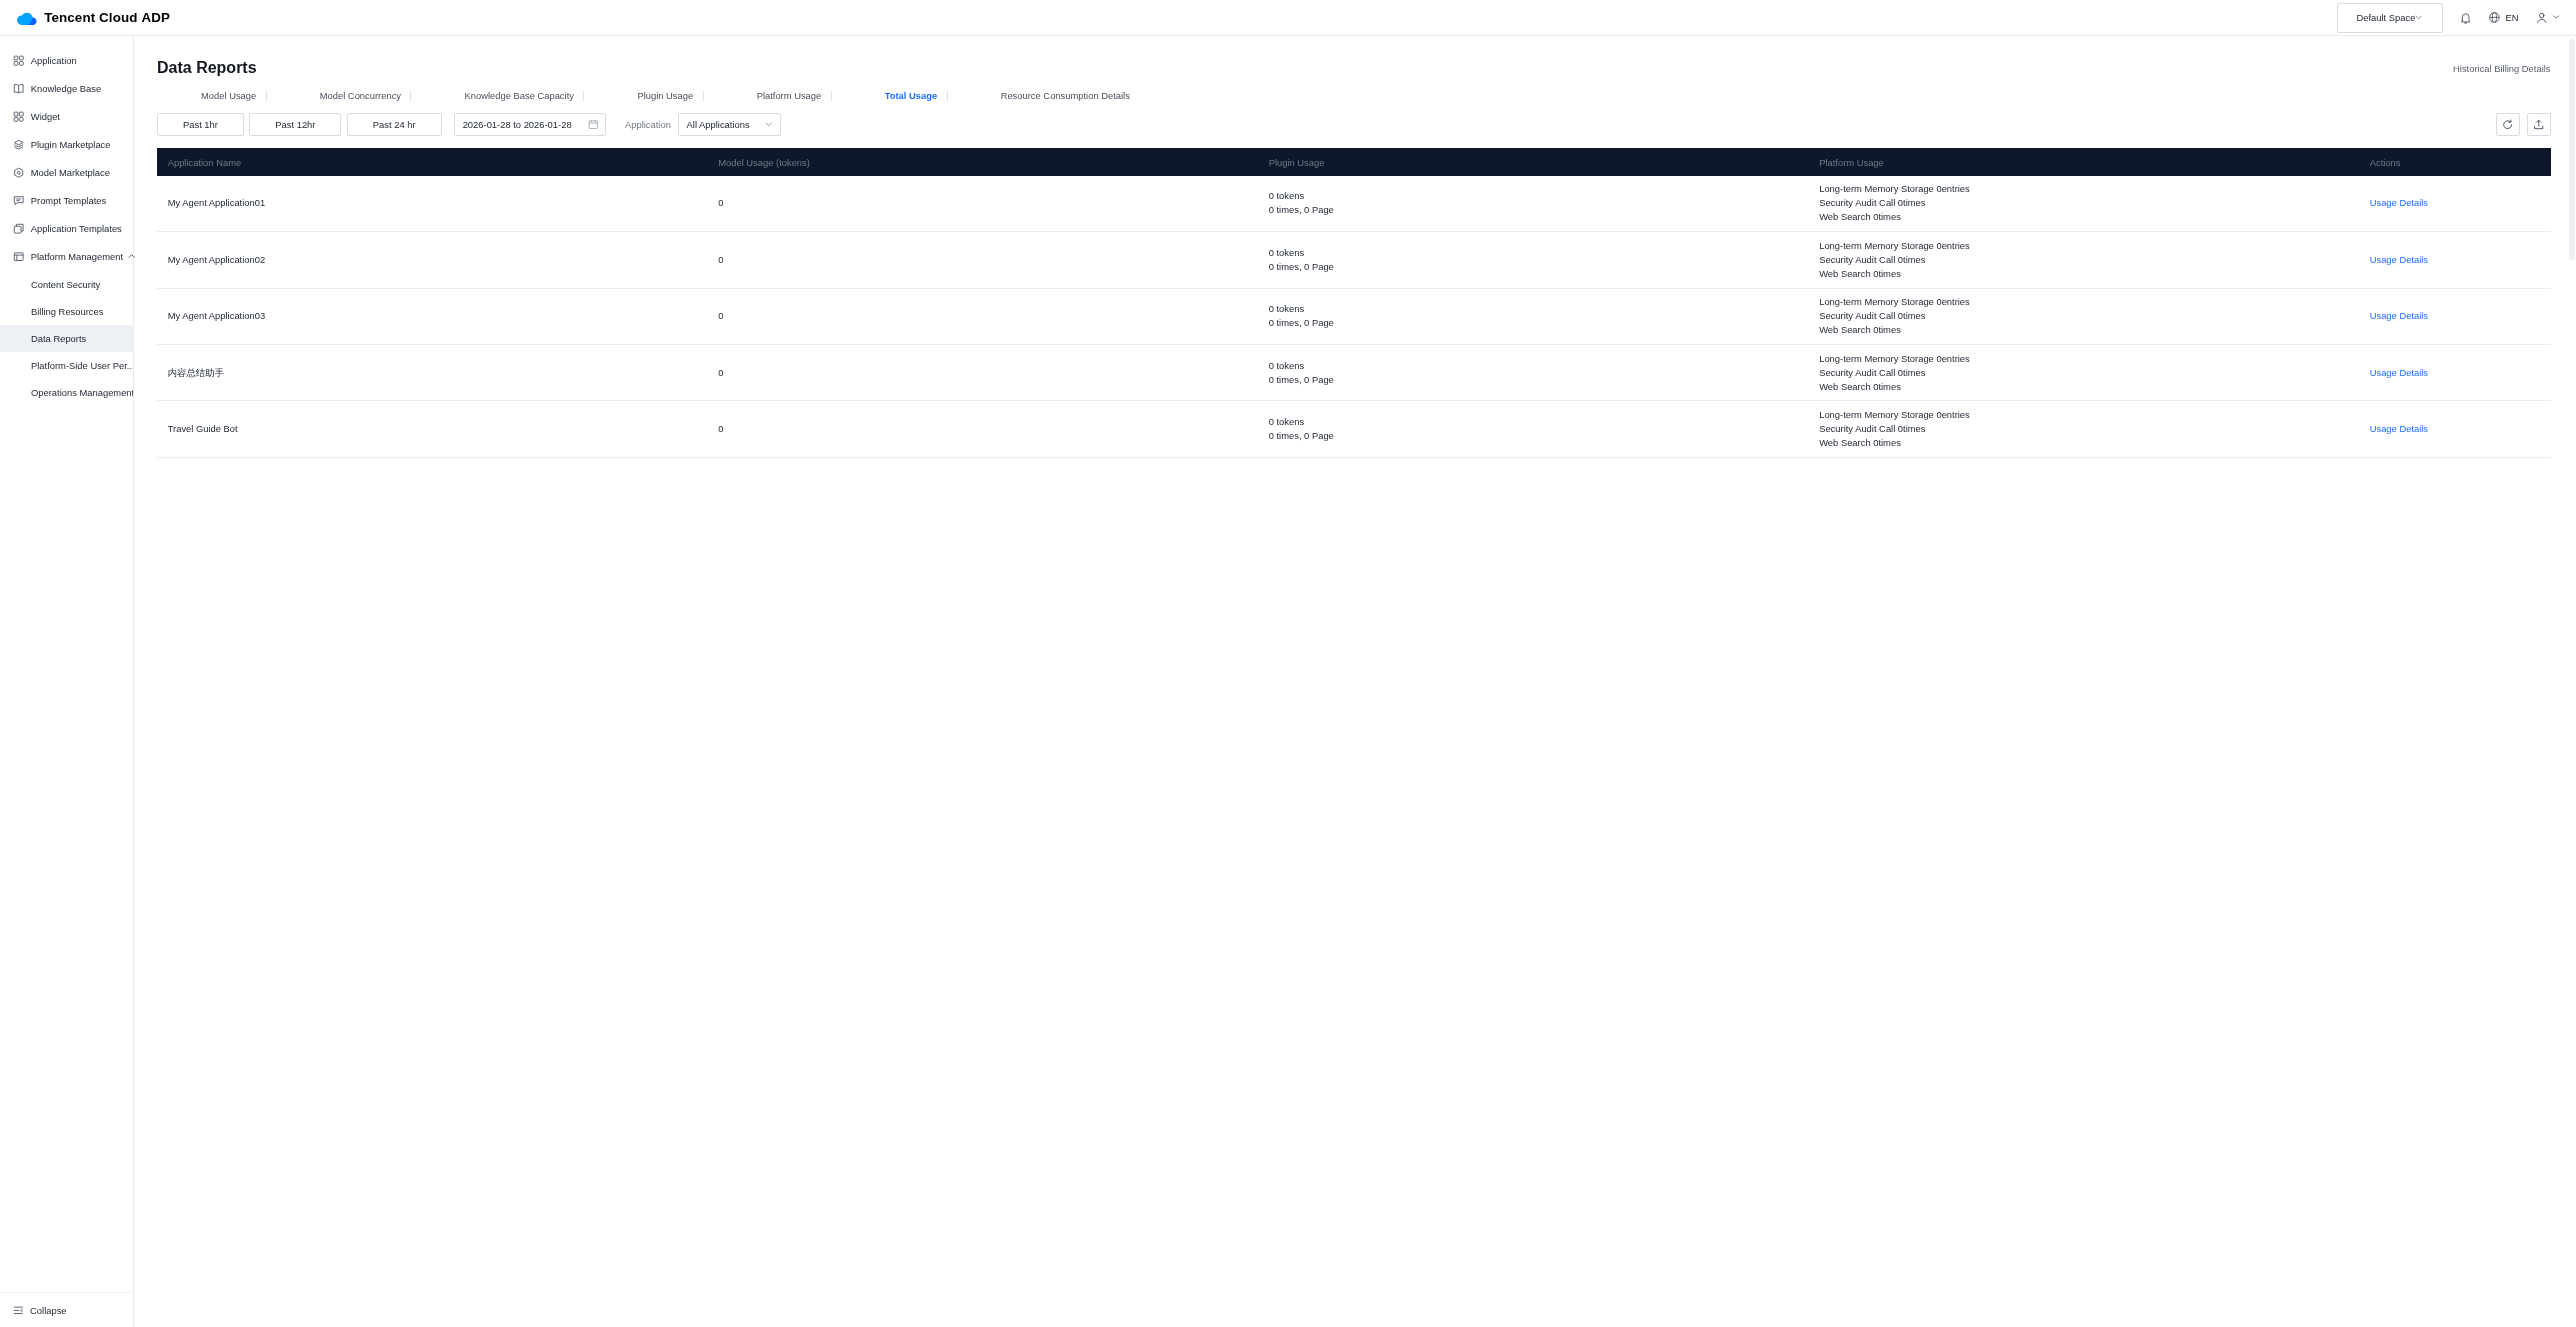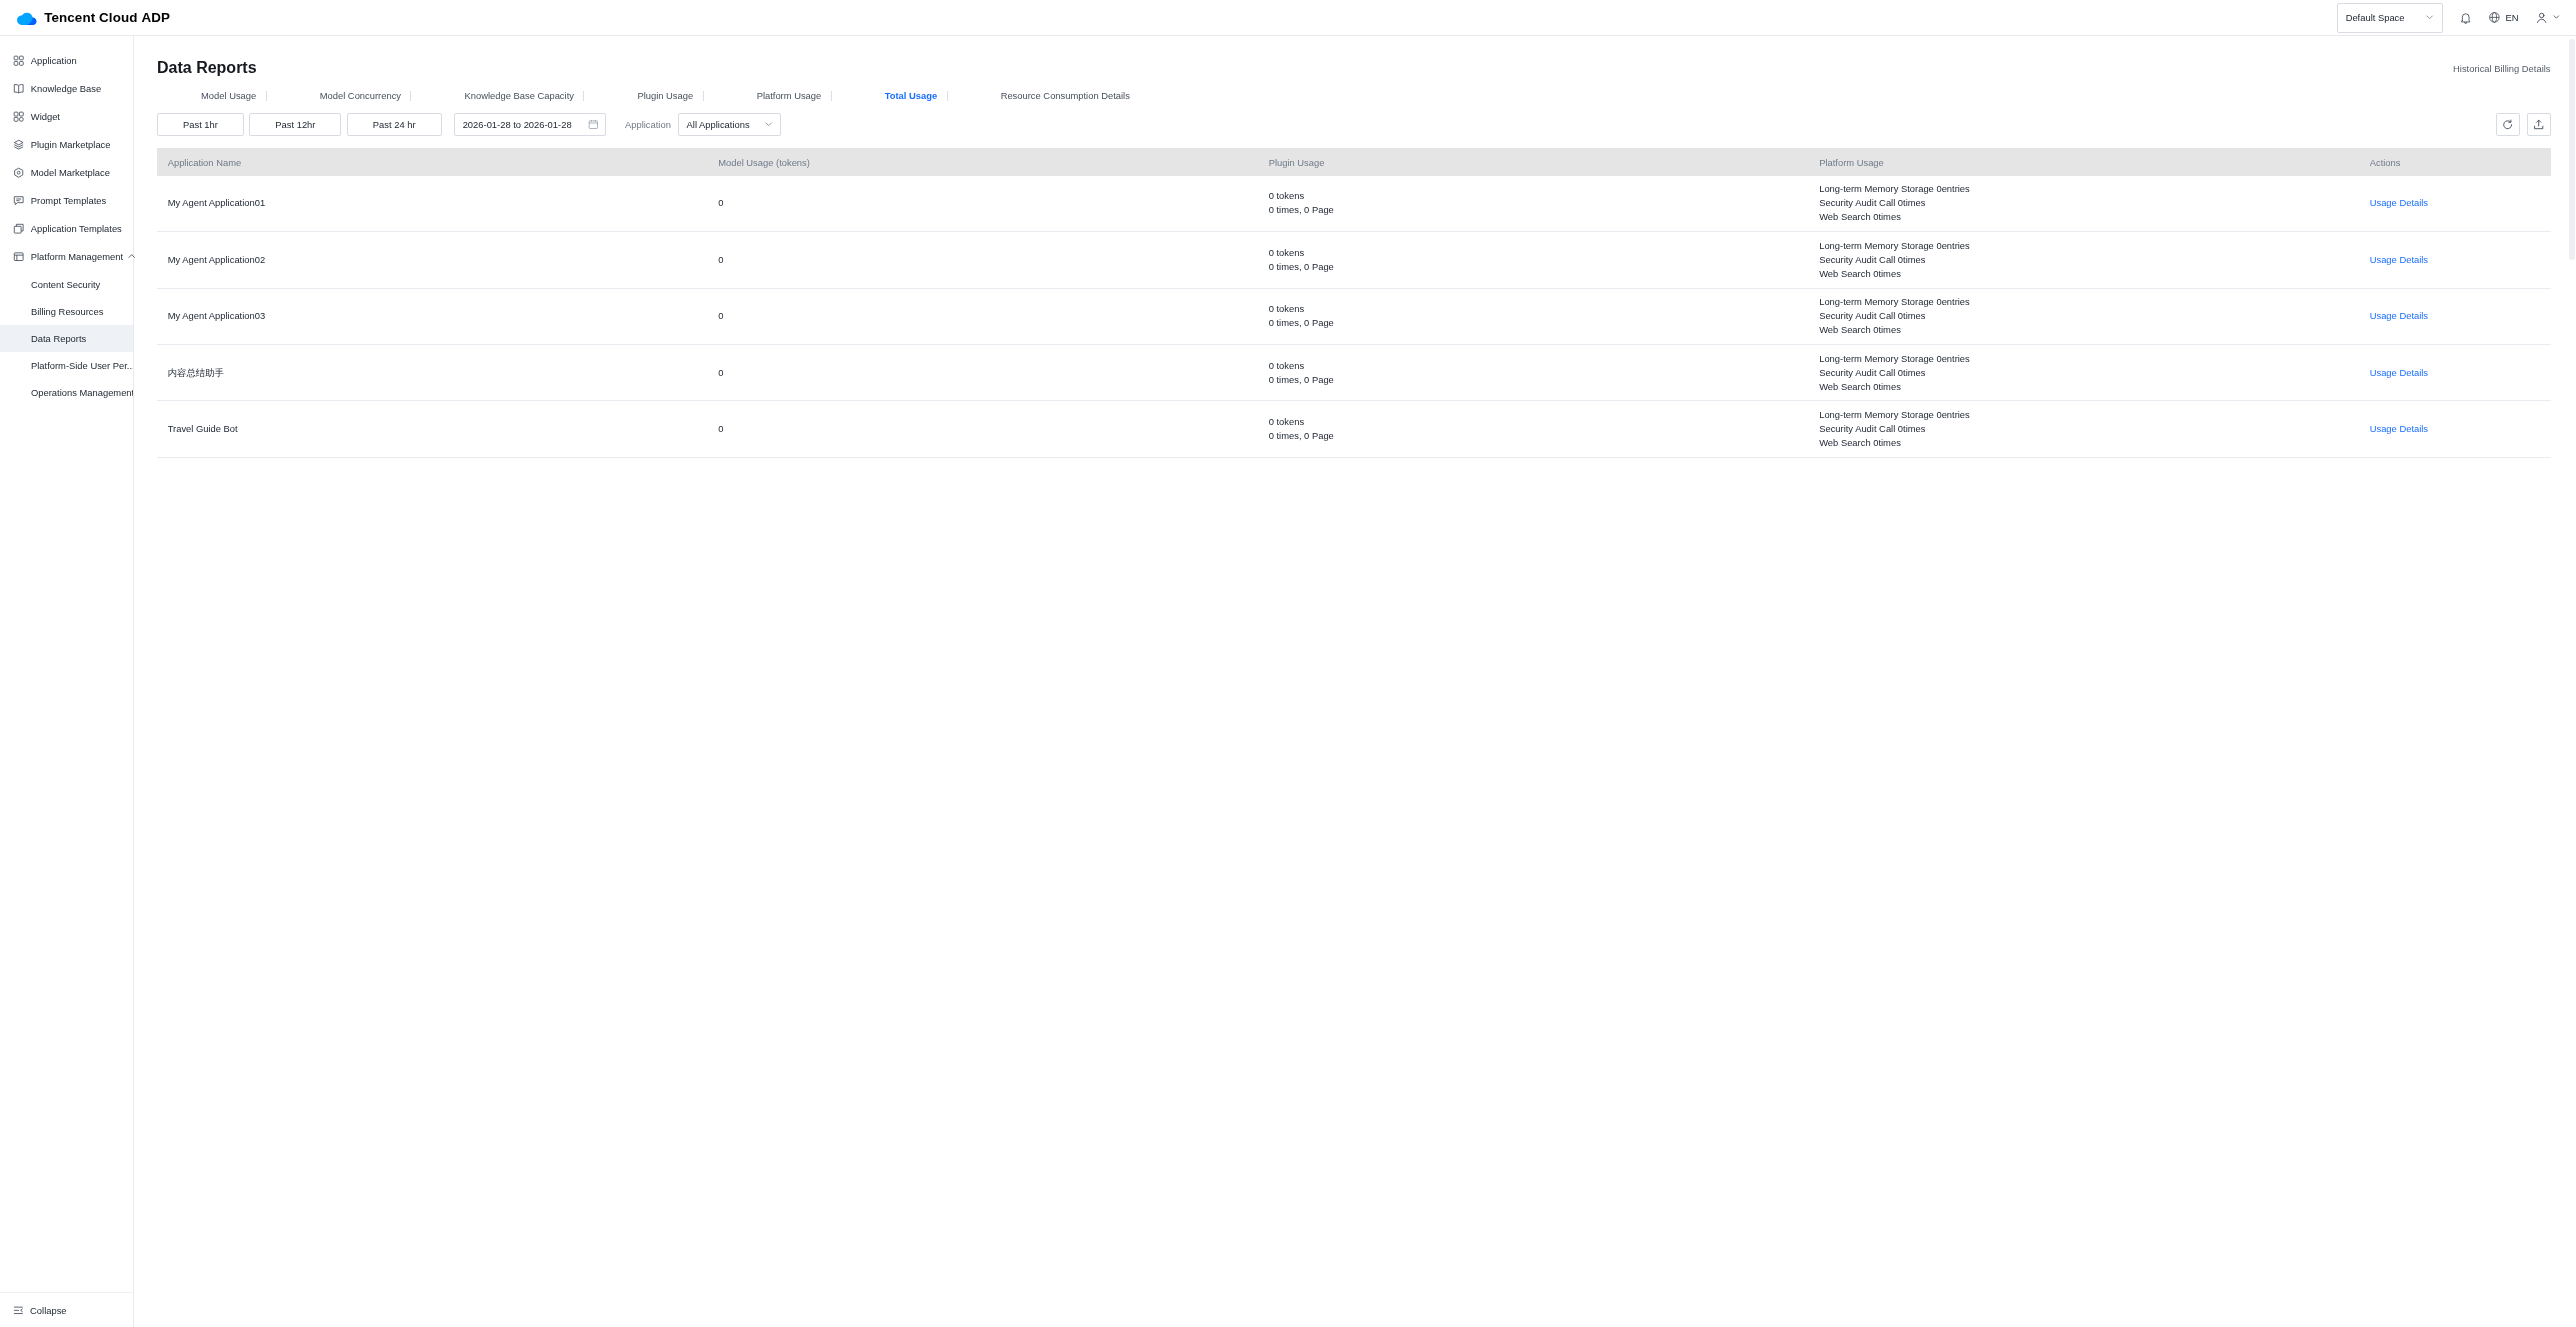--- a/index.html
+++ b/index.html
@@ -21,21 +21,21 @@
     background: #fff; border-bottom: 0.7px solid #e8eaef;
     display: flex; align-items: center; padding: 0 16px; z-index: 20;
   }
   .brand { display: flex; align-items: flex-start; gap: 6.7px; cursor: pointer; }
   .brand-text { font-size: 13.4px; color: #000; letter-spacing: 0.1px; }
   .brand-name { font-weight: 700; }
   .brand-suffix { font-weight: 800; margin-left: 4px; }
   .topbar-right { margin-left: auto; display: flex; align-items: center; gap: 16px; }
   .space-select {
     width: 106px; height: 30px; border: 0.7px solid #d8dbe2; border-radius: 2px;
-    display: flex; align-items: center; justify-content: space-between;
+    display: flex; align-items: center; justify-content: center;
     padding: 0 8px; font-size: 9.4px; color: #1c2430; cursor: pointer; background: #fff;
   }
   .top-icon { display: inline-flex; align-items: center; cursor: pointer; }
   .lang { display: flex; align-items: center; gap: 4.7px; font-size: 9.4px; cursor: pointer; }
   .user { display: flex; align-items: center; gap: 5.4px; cursor: pointer; }
 
   
   .sidebar {
     position: fixed; top: 36px; left: 0; bottom: 0; width: 134px;
     border-right: 0.7px solid #e8eaef; background: #fff;
@@ -97,21 +97,21 @@
   }
   .filter-right { margin-left: auto; display: flex; gap: 6.7px; }
   .icon-btn {
     width: 24px; height: 23.5px; border: 0.7px solid #d8dbe2; border-radius: 2px;
     background: #fff; display: flex; align-items: center; justify-content: center; cursor: pointer;
   }
 
   
   .report-table { width: 100%; border-collapse: collapse; margin-top: 12px; table-layout: fixed; }
   .report-table th {
-    background: #e5e5e5; text-align: left; font-weight: 400;
+    background: #0f172a; text-align: left; font-weight: 400;
     color: #6f7a89; font-size: 9.4px; height: 27.5px; padding: 0 10.7px;
   }
   .report-table td {
     border-bottom: 0.7px solid #e9ebf0; padding: 6.7px 10.7px;
     font-size: 9.4px; color: #1c2430; vertical-align: middle;
     line-height: 14px; height: 43px;
   }
   .cell-line { line-height: 14px; }
   .link { color: #1a6eff; cursor: pointer; }
 

